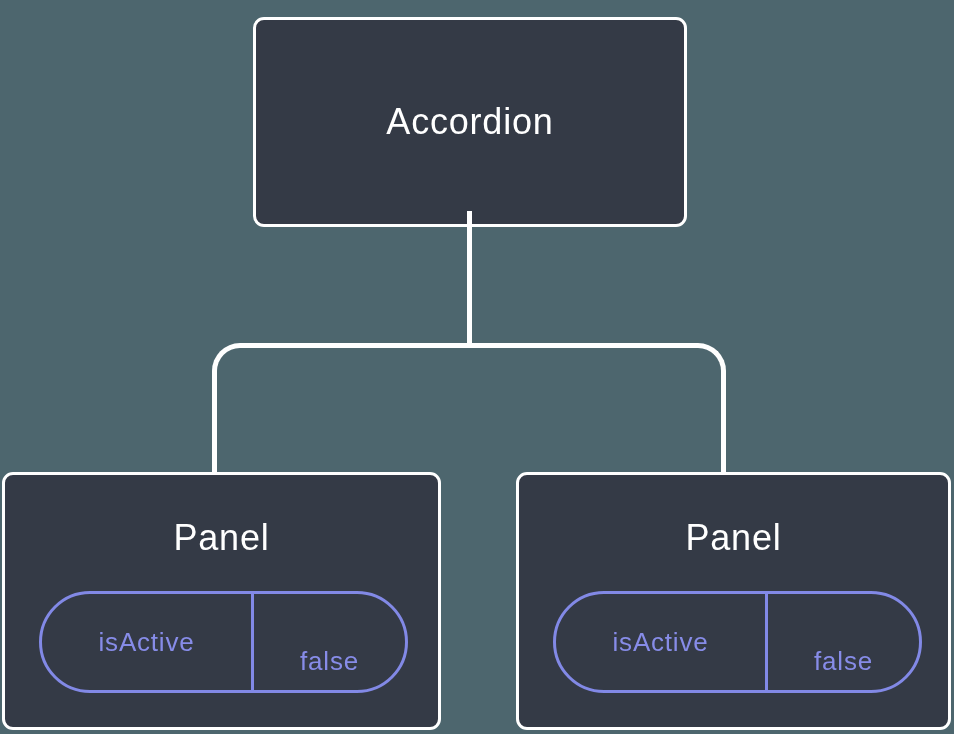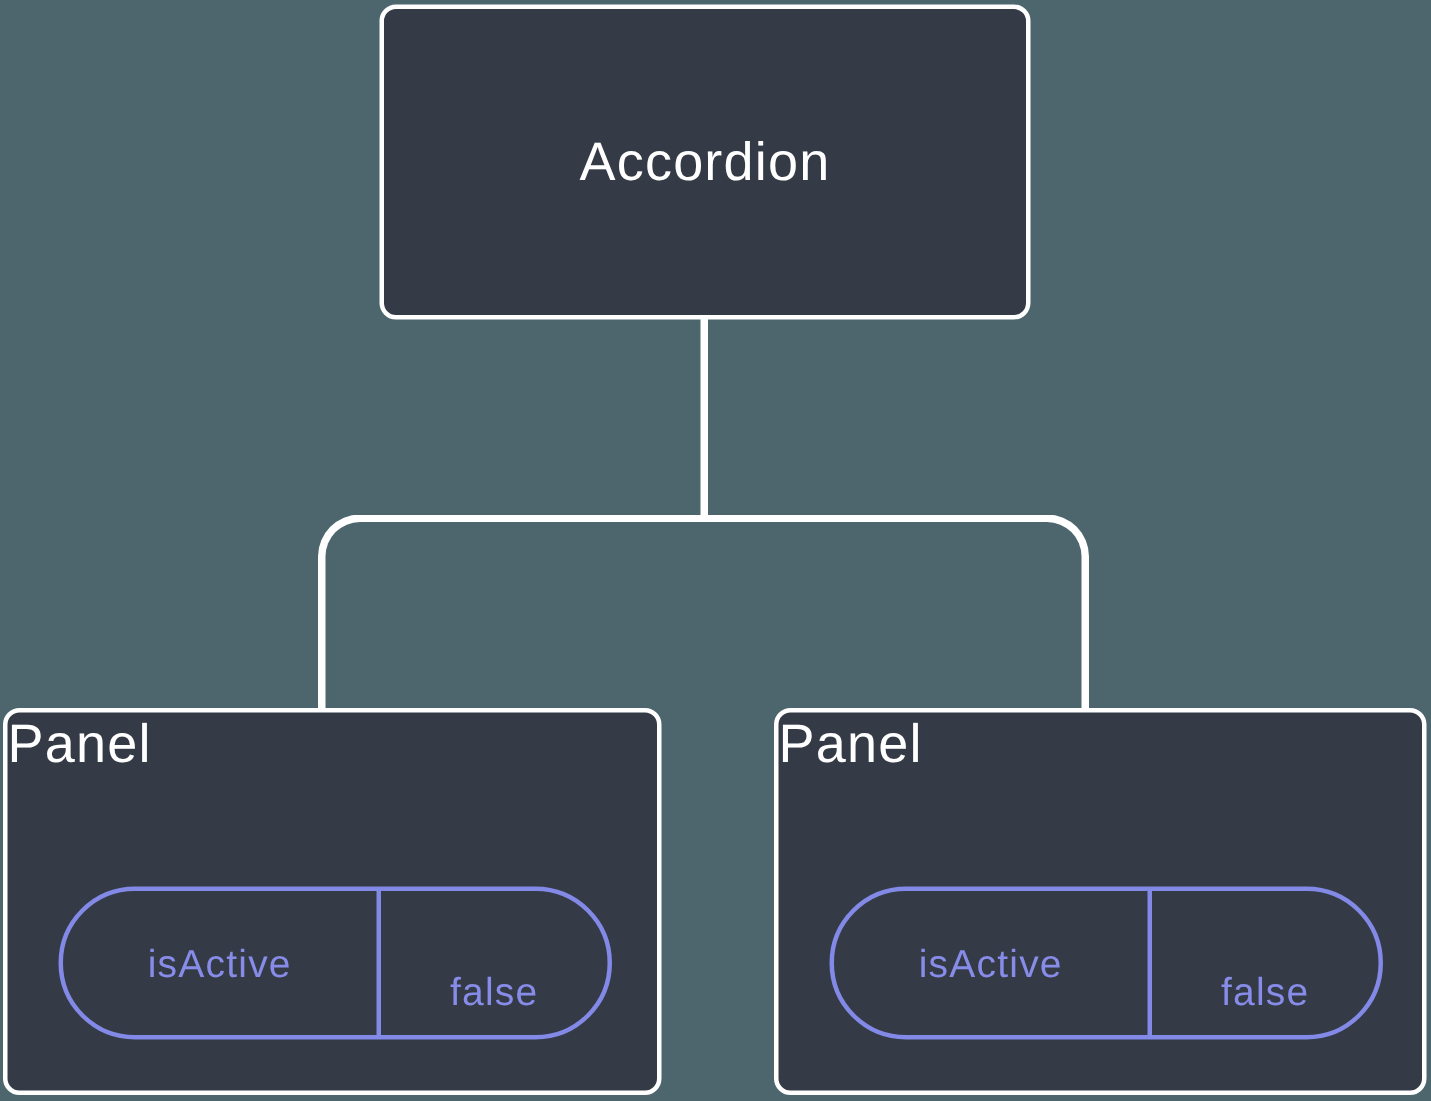--- a/index.html
+++ b/index.html
@@ -12,21 +12,21 @@
     overflow: hidden;
   }
   .node {
     position: absolute;
     background: var(--node-fill, #343A46);
     border: 3px solid var(--node-border, #FFFFFF);
     border-radius: 11px;
     box-sizing: border-box;
   }
   .root-node {
-    left: 253px; top: 3px;
+    left: 253px; top: 17px;
     width: 434px; height: 210px;
     display: flex; align-items: center; justify-content: center;
   }
   .node-title {
     color: var(--title-text, #FFFFFF);
     font-size: 36px;
     font-weight: 500;
     letter-spacing: 0.8px;
   }
   .stem {
@@ -41,21 +41,22 @@
     width: 514px; height: 129px;
     border: 5px solid var(--connector, #FFFFFF);
     border-bottom: none;
     border-radius: 28px 28px 0 0;
     box-sizing: border-box;
   }
   .panel { }
   .panel-left  { left: 2px;   top: 472px; width: 439px; height: 258px; }
   .panel-right { left: 516px; top: 472px; width: 435px; height: 258px; }
   .panel-title {
-    text-align: left;
+    margin-top: 42px;
+    text-align: center;
     line-height: 42px;
   }
   .pill {
     position: absolute;
     left: 34px; top: 116px;
     width: 369px; height: 102px;
     border: 3px solid var(--state-accent, #8289E6);
     border-radius: 999px;
     box-sizing: border-box;
     display: flex;

